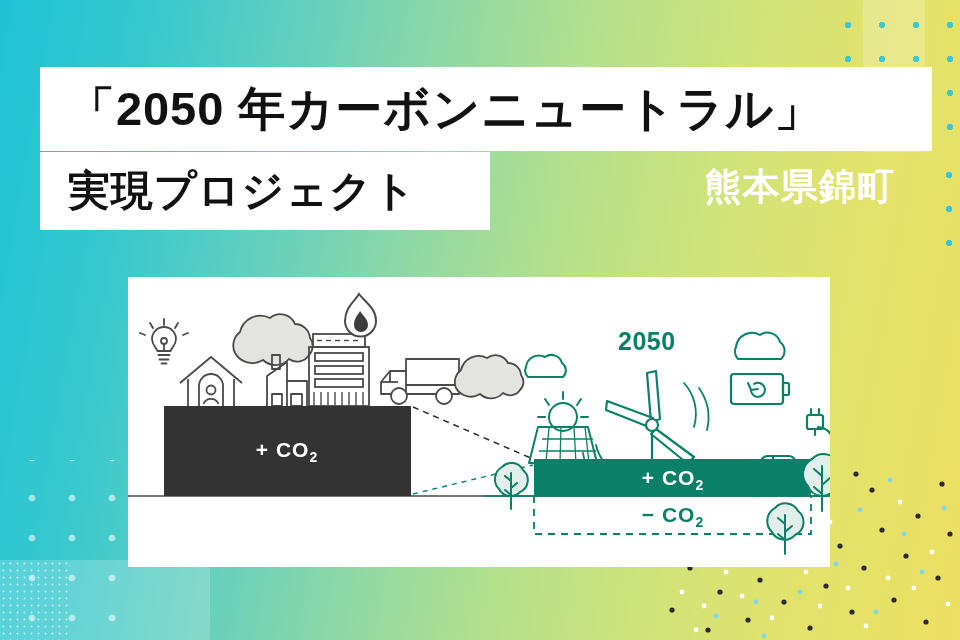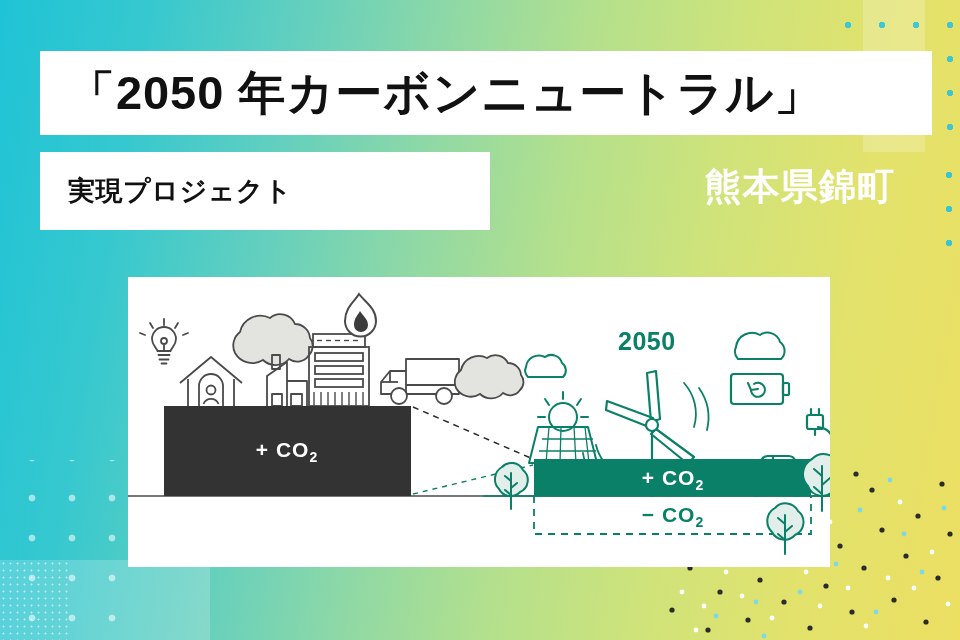--- a/index.html
+++ b/index.html
@@ -69,28 +69,28 @@
 
   
   .title-box {
     position: absolute;
     background: #ffffff;
     display: flex; align-items: center;
     color: #111;
     letter-spacing: .02em;
   }
   #title-main {
-    left: 40px; top: 51px; width: 892px; height: 84px;
+    left: 40px; top: 67px; width: 892px; height: 84px;
     padding-left: 28px;
     font-size: 47px; font-weight: 700;
   }
   #title-sub {
     left: 40px; top: 152px; width: 450px; height: 78px;
     padding-left: 28px;
-    font-size: 27px; font-weight: 700;
+    font-size: 42px; font-weight: 700;
   }
   #region {
     position: absolute; right: 65px; top: 162px;
     font-size: 37px; font-weight: 700; color: #ffffff;
     letter-spacing: .03em;
   }
 
   
   #illus {
     position: absolute;

